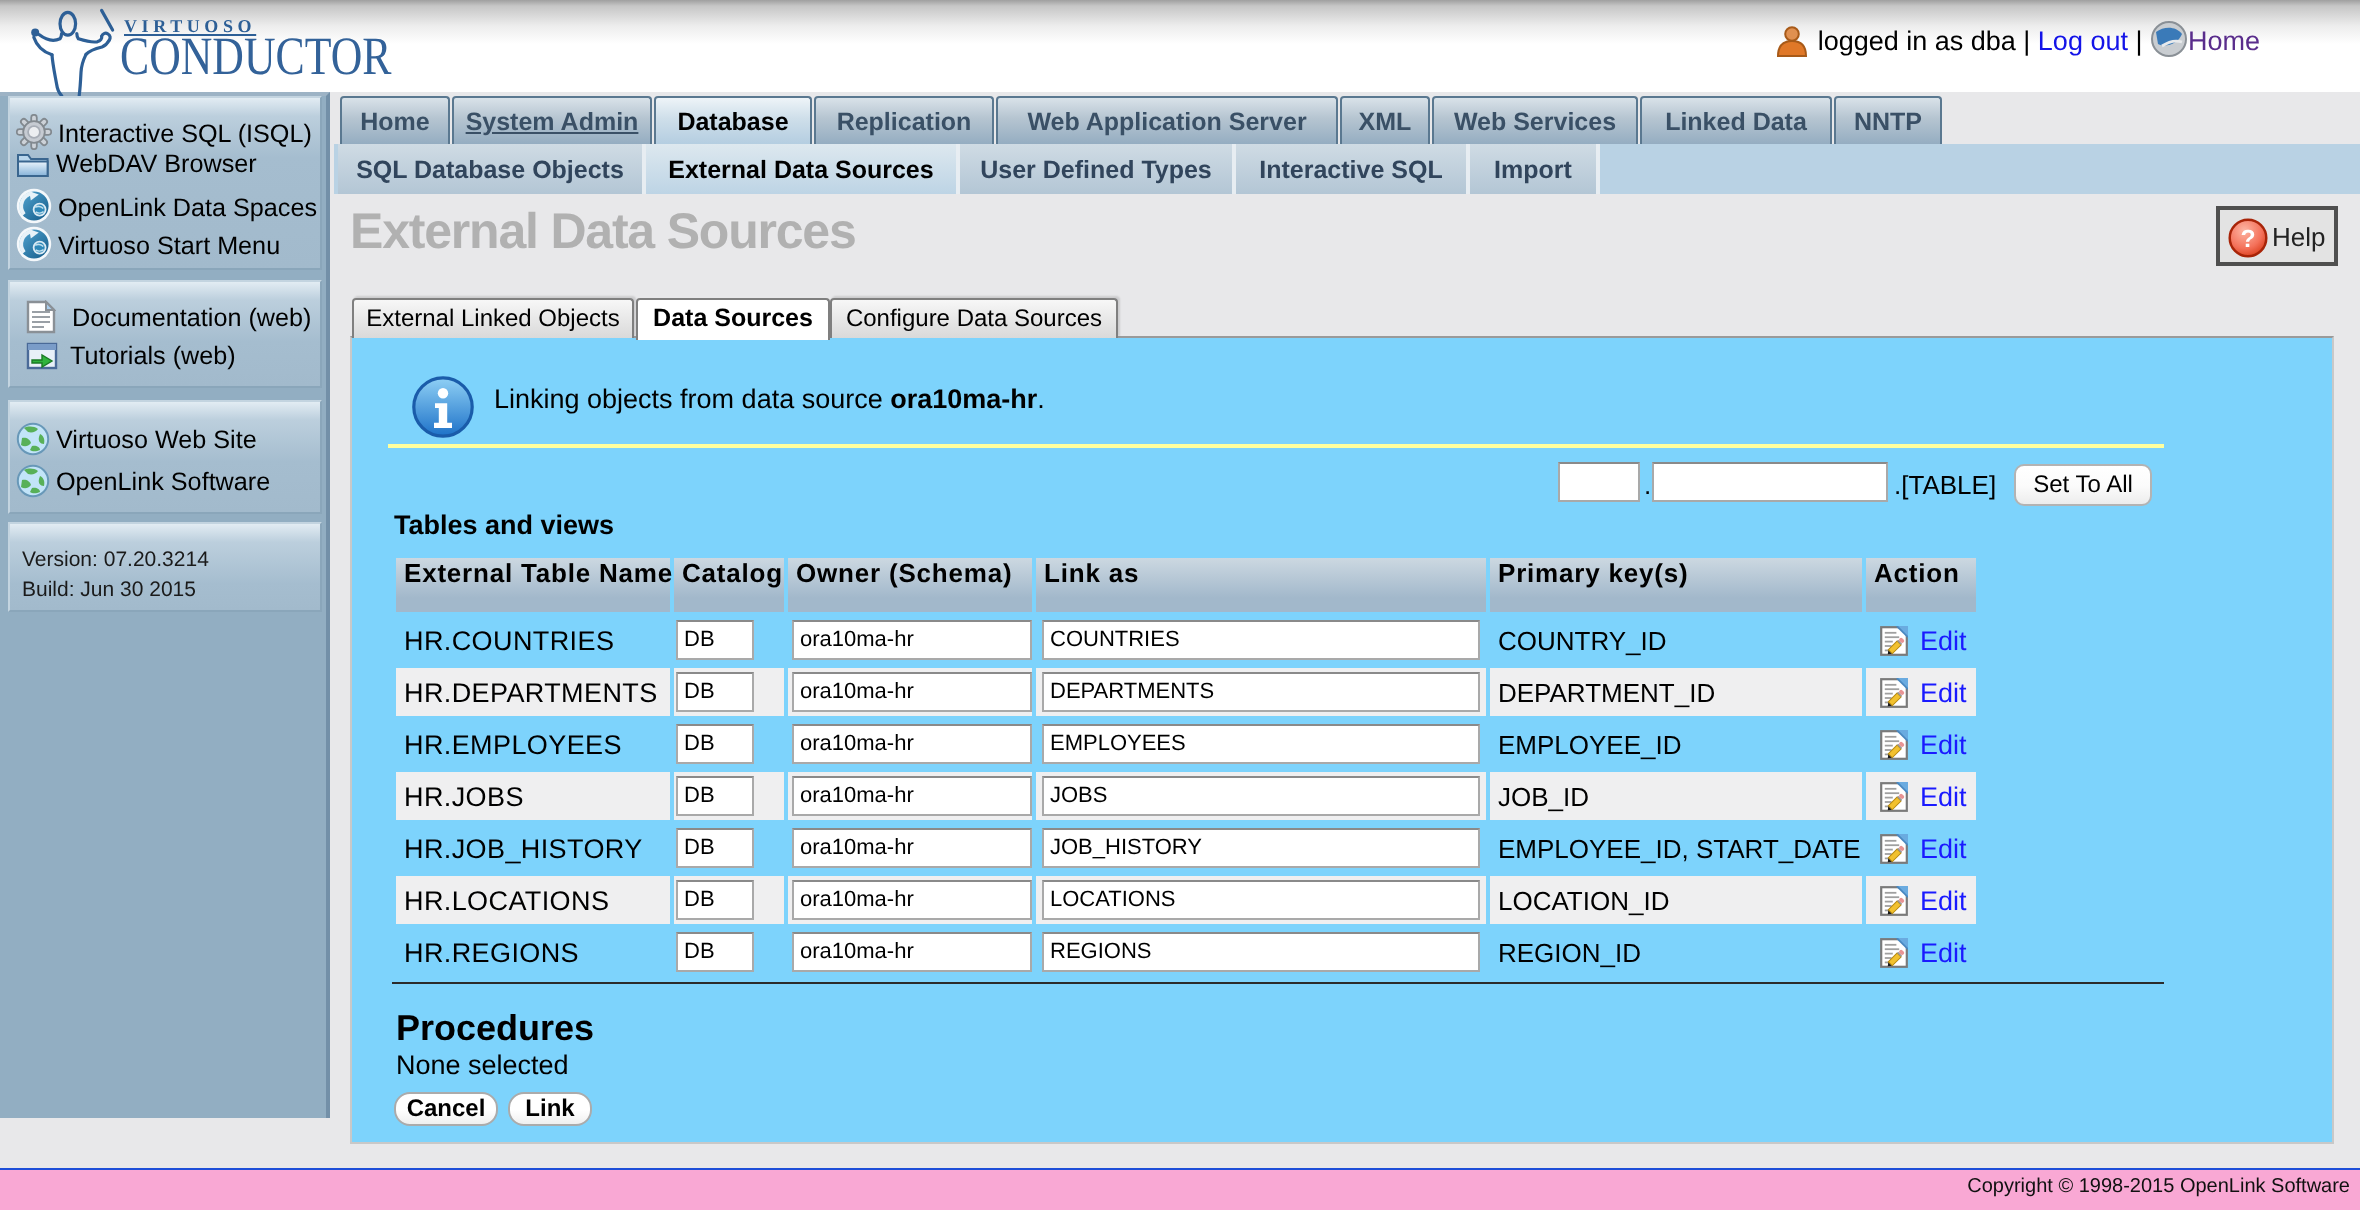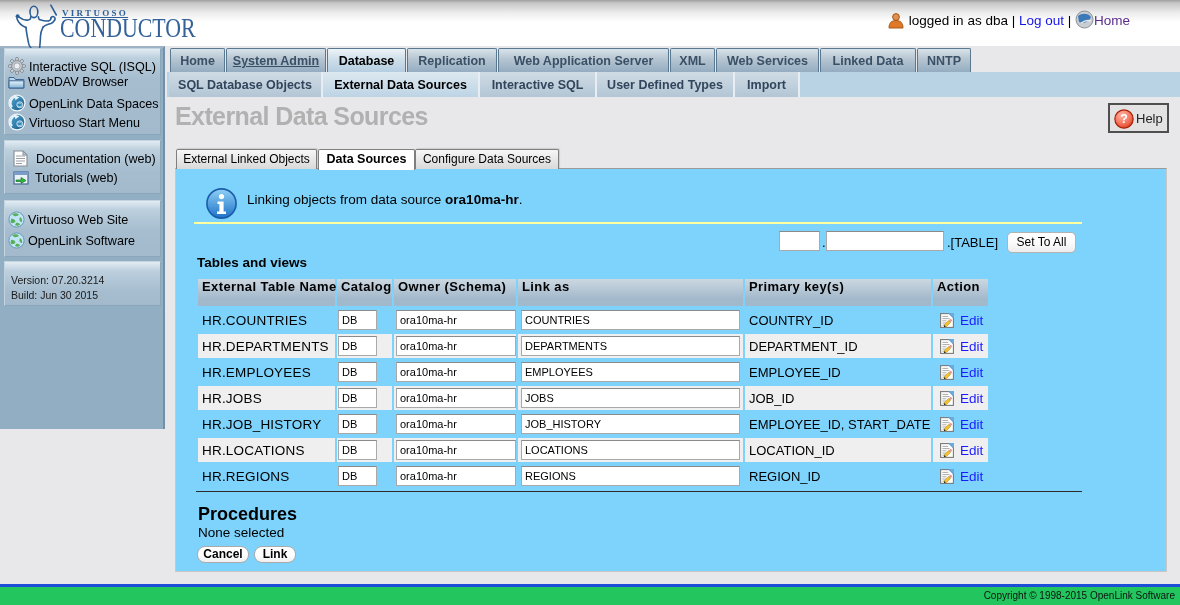--- a/index.html
+++ b/index.html
@@ -13,21 +13,21 @@
 #virtuoso { position:absolute; left:62px; top:8px; color:#2d5f96; font-family:"Liberation Serif", serif;
   font-size:9px; font-weight:bold; letter-spacing:2.3px;text-decoration:underline; }
 #conductor { position:absolute; left:60px; top:13px; color:#336299; font-family:"Liberation Serif", serif;
   font-size:27px; letter-spacing:0px; transform:scaleX(0.81); transform-origin:0 0; }
 #account { position:absolute; right:50px; top:10px; font-size:13.5px; color:#000; white-space:nowrap; }
 #account a.lo { color:#1414e8; text-decoration:none; }
 #account a.hm { color:#5a2d8c; text-decoration:none; }
 #account svg { vertical-align:-4px; }
 
 
-#sidebar { position:absolute; left:0; top:46px; width:165px; height:383px;
+#sidebar { position:absolute; left:0; top:46px; width:165px; height:513px;
   background:#92aec2; border-right:2px solid #7390a8; border-top:2px solid #9db3c5; }
 .sbox { position:absolute; left:4px; width:157px;
   background:linear-gradient(#e2ecf3 0px, #bccfdd 9px, #a5bdcf 30px, #a2bacc 100%);
   border:1px solid #c3d4e0; border-bottom-color:#8aa6ba; border-right-color:#8aa6ba; }
 .sitem { position:absolute; left:8px; white-space:nowrap; font-size:12.6px; color:#000; }
 .sitem svg { vertical-align:-4px; margin-right:3px; }
 .sver { position:absolute; left:11px; font-size:10.5px; color:#1a1a1a; }
 
 
 #maintabs { position:absolute; left:170px; top:48px; height:24px; }
@@ -84,22 +84,22 @@
 #probel { position:absolute; left:22px; top:335px; font-size:18px; font-weight:bold; }
 #nonesel { position:absolute; left:22px; top:356px; font-size:13.5px; }
 #cancelbtn { position:absolute; left:21px; top:377px; width:52px; height:17px; line-height:15px;
   border-radius:8px; font-size:12px; font-weight:bold; border-color:#ababab;
   background:linear-gradient(#ffffff 0px, #ffffff 8px, #ededed 16px); }
 #linkbtn { position:absolute; left:78px; top:377px; width:42px; height:17px; line-height:15px;
   border-radius:8px; font-size:12px; font-weight:bold; border-color:#ababab;
   background:linear-gradient(#ffffff 0px, #ffffff 8px, #ededed 16px); }
 
 
-#footer { position:absolute; left:0; top:584px; width:1180px; height:21px; background:#22c55e;
-  border-top:3px solid #1d4ed8; }
+#footer { position:absolute; left:0; top:584px; width:1180px; height:21px; background:#f9a8d4;
+  border-top:1px solid #1d4ed8; }
 #footer div { position:absolute; right:5px; top:3px; font-size:10px; color:#111; }
 </style>
 </head>
 <body>
 
 <div id="header">
   <svg id="figure" width="50" height="48" viewBox="0 0 50 48" fill="none" stroke="#2d5f96" stroke-width="1.6" stroke-linecap="round" stroke-linejoin="round">
     <path d="M40.8,5.2 L46.3,15.0"></path>
     <ellipse cx="23.9" cy="11.9" rx="3.9" ry="5.7"></ellipse>
     <circle cx="7.6" cy="16.3" r="2" fill="#2d5f96" stroke="none"></circle>
@@ -223,22 +223,22 @@
   <div class="mtab" style="width:171px;">Web Application Server</div>
   <div class="mtab" style="width:45px;">XML</div>
   <div class="mtab" style="width:103px;">Web Services</div>
   <div class="mtab" style="width:96px;">Linked Data</div>
   <div class="mtab" style="width:54px;">NNTP</div>
 </div>
 
 <div id="subrow">
   <div class="stab" style="width:154px; margin-left:2px;">SQL Database Objects</div>
   <div class="stab act" style="width:157px;">External Data Sources</div>
+  <div class="stab" style="width:138px;">User Defined Types</div>
   <div class="stab" style="width:117px;">Interactive SQL</div>
-  <div class="stab" style="width:138px;">User Defined Types</div>
   <div class="stab" style="width:65px;">Import</div>
 </div>
 
 <div id="pagetitle">External Data Sources</div>
 <div id="helpbtn">
     <svg width="20" height="20" viewBox="0 0 21 21">
       <defs>
         <radialGradient id="hg" cx="0.4" cy="0.3" r="0.8">
           <stop offset="0" stop-color="#fdb6a4"></stop>
           <stop offset="0.6" stop-color="#f4715a"></stop>

